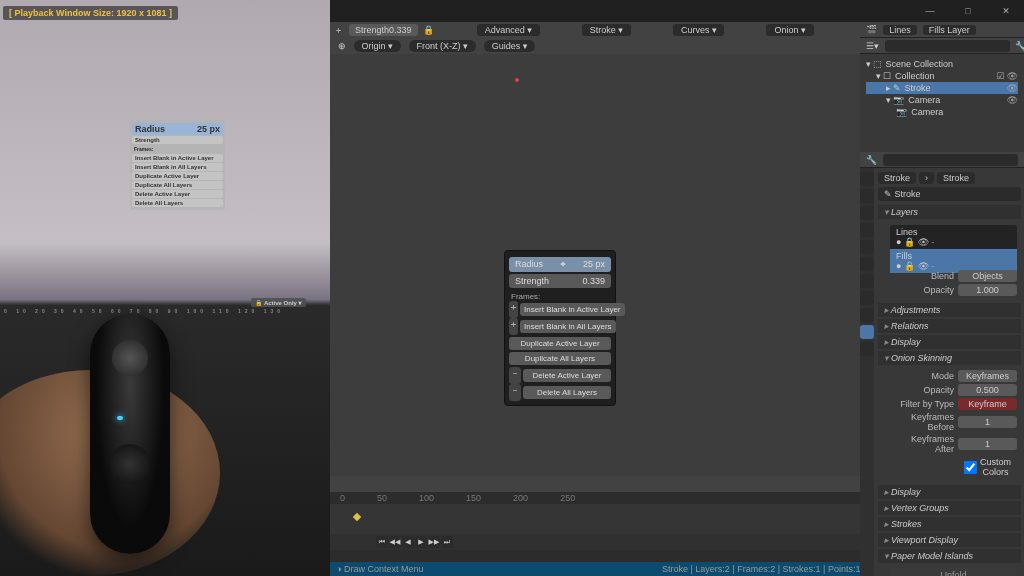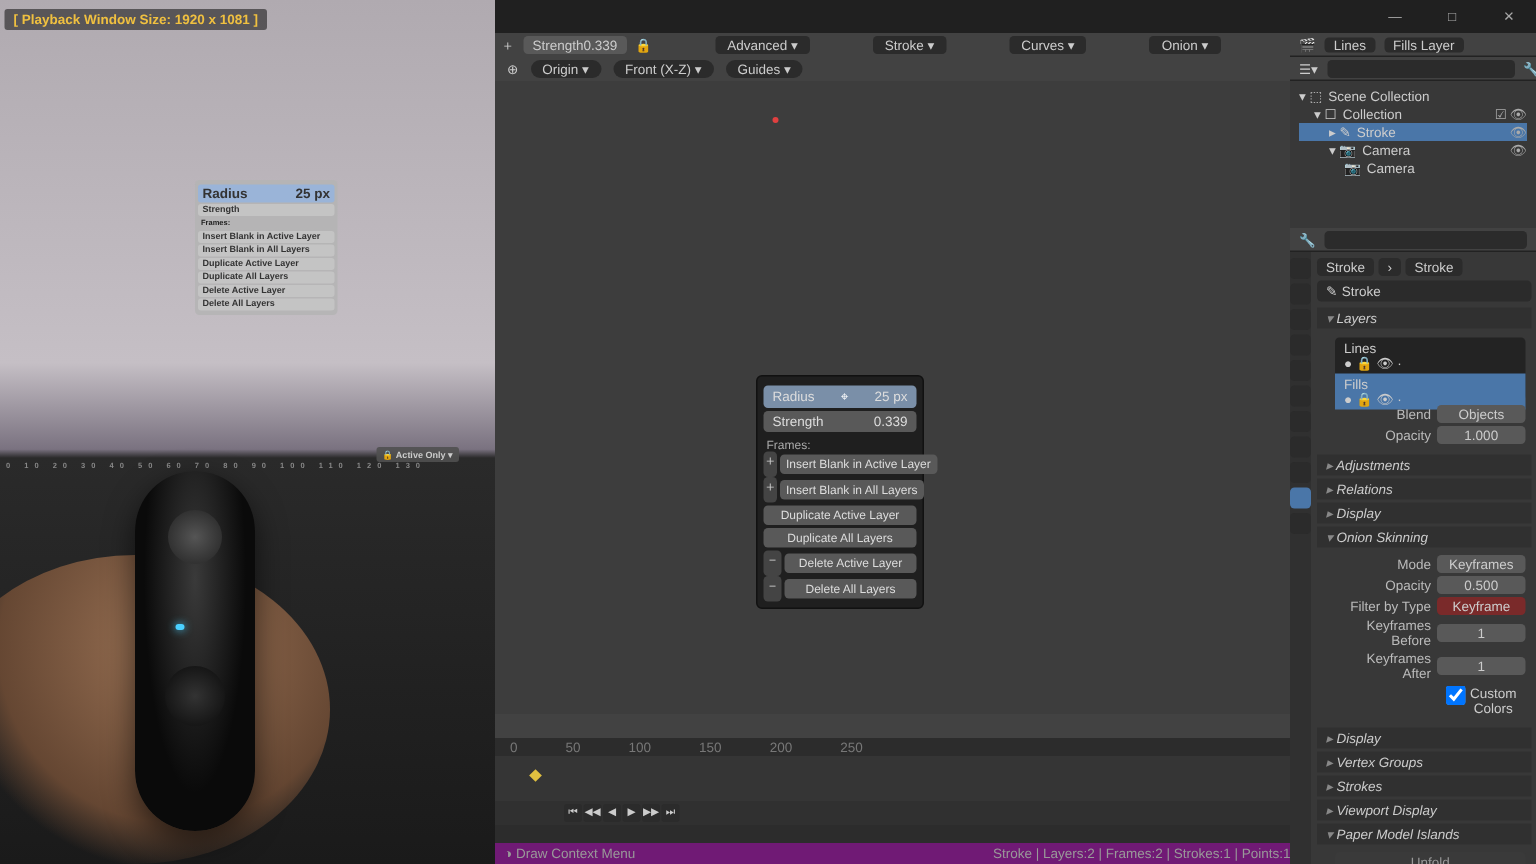--- a/index.html
+++ b/index.html
@@ -67,21 +67,21 @@
 .timeline .active-only { margin-left: auto; }
 .timeline .blue { background: #4a76a8; color: #fff; padding: 0 4px; border-radius: 2px; }
 .timeline .ticks { position: static; height: 12px; display: flex; gap: 32px; color: #777; padding: 0 10px; align-items: center; font-size: 7px; letter-spacing: 0; }
 .timeline .track { height: 30px; background: #353535; position: relative; }
 .timeline .track .key { position: absolute; left: 24px; top: 10px; width: 6px; height: 6px; background: #e0c040; transform: rotate(45deg); }
 .timeline .ctl { height: 16px; background: #303030; display: flex; align-items: center; gap: 3px; padding: 0 6px; color: #ccc; }
 .timeline .ctl .fld { background: #595959; padding: 0 6px; border-radius: 3px; }
 .timeline .play { display: flex; gap: 1px; margin-left: 40px; }
 .timeline .play span { width: 12px; height: 12px; background: #2b2b2b; border-radius: 2px; text-align: center; line-height: 12px; font-size: 7px; }
 
-.status { position: absolute; left: 0; right: 0; bottom: 0; height: 14px; background: #701a75; color: #999; font-size: 8px; display: flex; align-items: center; justify-content: space-between; padding: 0 6px; }
+.status { position: absolute; left: 0; right: 0; bottom: 0; height: 14px; background: #0c4a6e; color: #999; font-size: 8px; display: flex; align-items: center; justify-content: space-between; padding: 0 6px; }
 
 
 .side { position: absolute; right: 0; top: 22px; width: 164px; bottom: 0; background: #383838; color: #ccc; display: flex; flex-direction: column; }
 .side .hbar { height: 16px; background: #424242; display: flex; align-items: center; gap: 6px; padding: 0 6px; border-bottom: 1px solid #222; }
 .side .drop { background: #2b2b2b; padding: 0 6px; border-radius: 3px; }
 .outliner { flex: 0 0 98px; padding: 4px 6px; font-size: 8px; }
 .outliner .row { display: flex; align-items: center; gap: 4px; padding: 1px 0; }
 .outliner .row.sel { background: #4a76a8; }
 .outliner .tog { margin-left: auto; display: flex; gap: 2px; color: #aaa; }
 .outliner .ind1 { padding-left: 10px; }
@@ -99,21 +99,21 @@
 .panel .ph { background: #303030; padding: 2px 6px; cursor: pointer; font-style: italic; }
 .panel .ph::before { content: "▸ "; color: #888; }
 .panel.open .ph::before { content: "▾ "; }
 .panel .pb { padding: 3px 4px 3px 12px; }
 .layers-list { background: #232323; height: 42px; border-radius: 3px; margin: 3px 0; }
 .layers-list .lr { display: flex; justify-content: flex-end; padding: 2px 6px; flex-direction: column; }
 .layers-list .lr.sel { background: #4a76a8; }
 .prop-row { display: flex; justify-content: space-between; align-items: center; margin: 2px 0; gap: 4px; }
 .prop-row .lbl { text-align: right; flex: 0 0 64px; color: #bbb; }
 .prop-row .val { background: #595959; padding: 1px 6px; border-radius: 3px; flex: 1; text-align: center; }
-.prop-row.chk .val { background: none; display: flex; align-items: flex-start; gap: 3px; }
+.prop-row.chk .val { background: none; display: flex; align-items: center; gap: 3px; }
 .unfold { background: #3a3a3a; text-align: center; padding: 2px; border-radius: 3px; margin: 2px 0; color: #999; }
 </style>
 </head>
 <body>
 
 <div class="playback">
   <div class="playback-label">[ Playback Window Size: 1920 x 1081 ]</div>
   <div class="mini-menu">
     <div class="mr sel"><span>Radius</span> <span style="float:right">25 px</span></div>
     <div class="mr">Strength</div>

